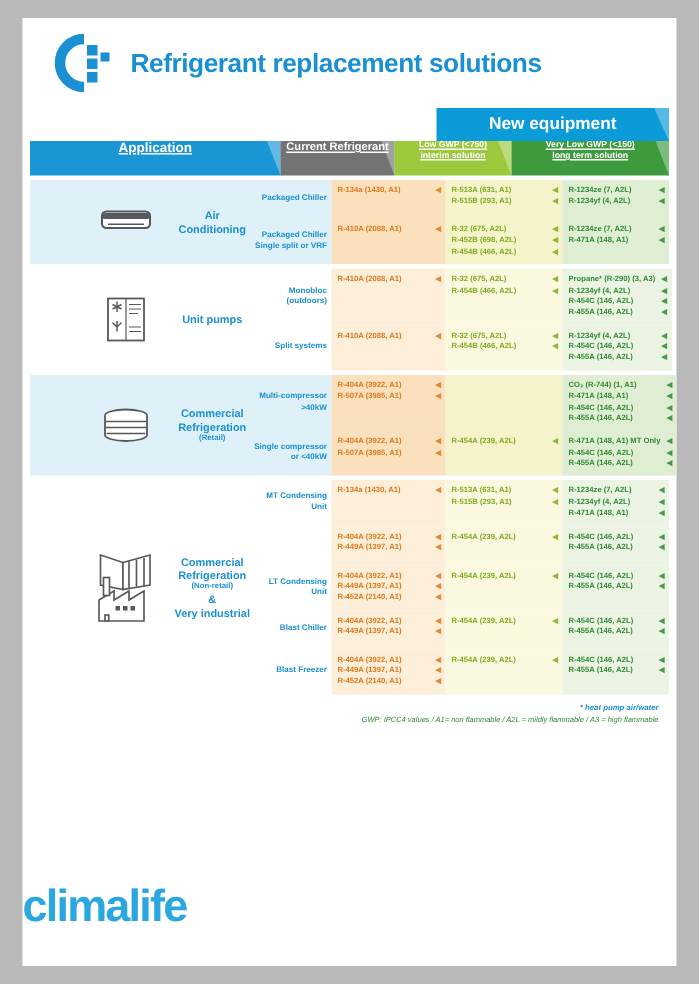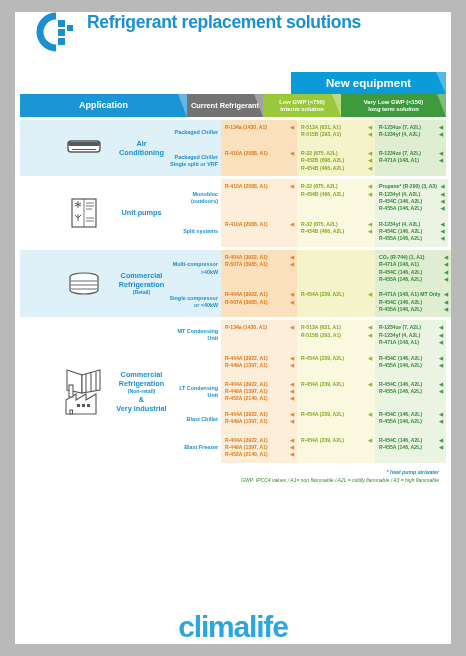--- a/index.html
+++ b/index.html
@@ -12,21 +12,21 @@
   .page {
     width:436px; height:632px;
     background:#ffffff;
     position:relative;
     overflow:hidden;
   }
 
   
   .brandbar {
     height:60px;
-    display:flex; 
+    display:flex; align-items:center;
     padding-left:18px;
   }
   .mark { width:46px; height:40px; flex:0 0 auto; position:relative; }
   .mark svg { display:block; }
   .doc-title {
     font-size:17.5px; font-weight:bold; color:#1a8fd1;
     letter-spacing:-0.3px; margin-left:8px;
   }
 
   
@@ -39,22 +39,22 @@
   }
   .newequip::after{
     content:""; position:absolute; right:0; top:0;
     border-top:22px solid rgba(255,255,255,.30);
     border-left:10px solid transparent;
   }
 
   .thead { display:flex; height:23px; margin:0 5px; }
   .th {
     position:relative; color:#fff; display:flex;
-    flex-direction:column; align-items:center; justify-content:center;
-    text-align:center; overflow:hidden;
+    flex-direction:column; align-items:center; justify-content:flex-start;
+    text-align:center; overflow:hidden;text-decoration:underline;
   }
   .th .t1 { font-size:9.5px; font-weight:bold; line-height:1.05; }
   .th .t2 { font-size:5.8px; font-weight:bold; line-height:1.15; }
   .th::after{
     content:""; position:absolute; right:0; top:0; bottom:0;
     border-top:23px solid rgba(255,255,255,.33);
     border-left:9px solid transparent;
   }
   .th-app  { flex:0 0 167px; background:#1a96d5; }
   .th-app .t1{ font-size:9px; }
@@ -106,21 +106,21 @@
 
   
   .ico { display:block; }
 
   
   .notes { margin:6px 12px 0 0; text-align:right; }
   .note1 { font-size:5.2px; font-style:italic; font-weight:bold; color:#1a8fd1; }
   .note2 { font-size:5px; font-style:italic; color:#2f8a33; margin-top:2px; }
 
   
-  .footer { position:absolute; left:0; right:0; bottom:0; text-align:center; }
+  .footer { position:absolute; left:0; right:0; bottom:22px; }
   .wordmark { font-size:30px; font-weight:bold; letter-spacing:-1.2px;
               color:#2aa6e0; display:inline-block; position:relative; }
 </style>
 </head>
 <body>
 
 <div class="page">
 
   <div class="brandbar">
     <div class="mark">

